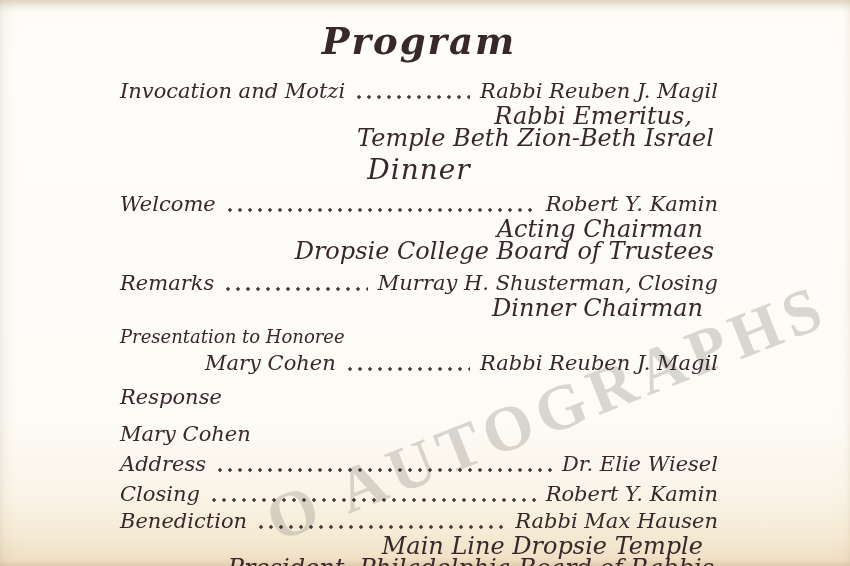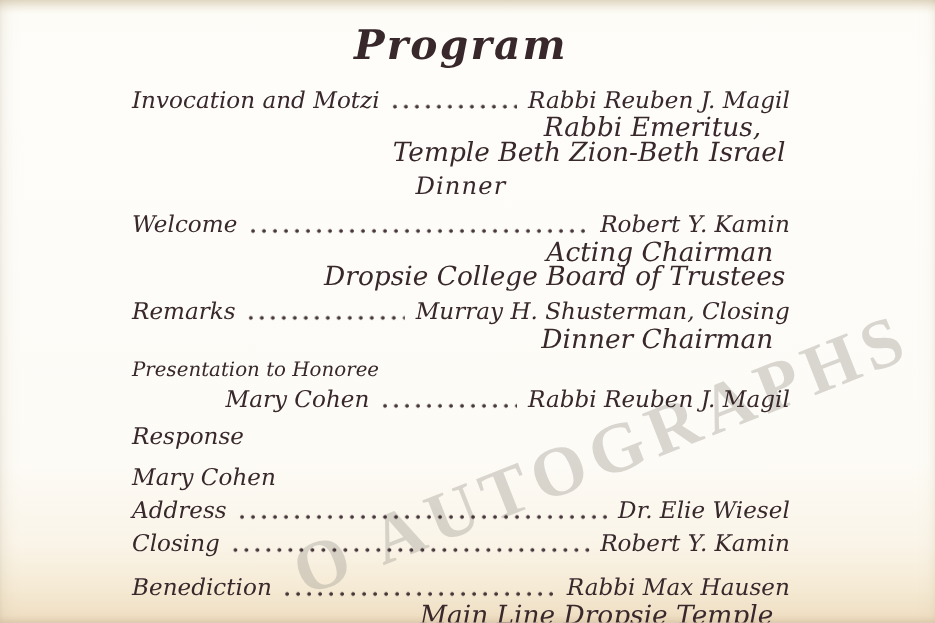--- a/index.html
+++ b/index.html
@@ -60,21 +60,21 @@
     margin: 0;
     text-align: center;
     font-size: 37px;
     font-weight: 600;
     letter-spacing: 2px;
     line-height: 1.08;
   }
   .heading {
     margin: 6px 0 0 0;
     text-align: center;
-    font-size: 22px;
+    font-size: 28px;
     font-weight: 500;
     line-height: 30px;
     letter-spacing: 1px;
   }
   .entry {
     display: flex;
     align-items: flex-start;
     font-size: 21px;
     line-height: 27px;
     white-space: nowrap;
@@ -105,21 +105,21 @@
     line-height: 27px;
     white-space: nowrap;
   }
   .indent { padding-left: 85px; }
   .mt-inv   { margin-top: 16px; }
   .mt-wel   { margin-top: 6px; }
   .mt-rem   { margin-top: 8px; }
   .mt-pres  { margin-top: 4px; }
   .mt-resp  { margin-top: 7px; flex-direction: column; }
   .mt-sm    { margin-top: 3px; }
-  .mt-ben   { margin-top: 13px; }
+  .mt-ben   { margin-top: 0; }
 </style>
 </head>
 <body>
 
 <div class="card">
 
   <div class="watermark">O AUTOGRAPHS</div>
 
   <div class="content">
 

